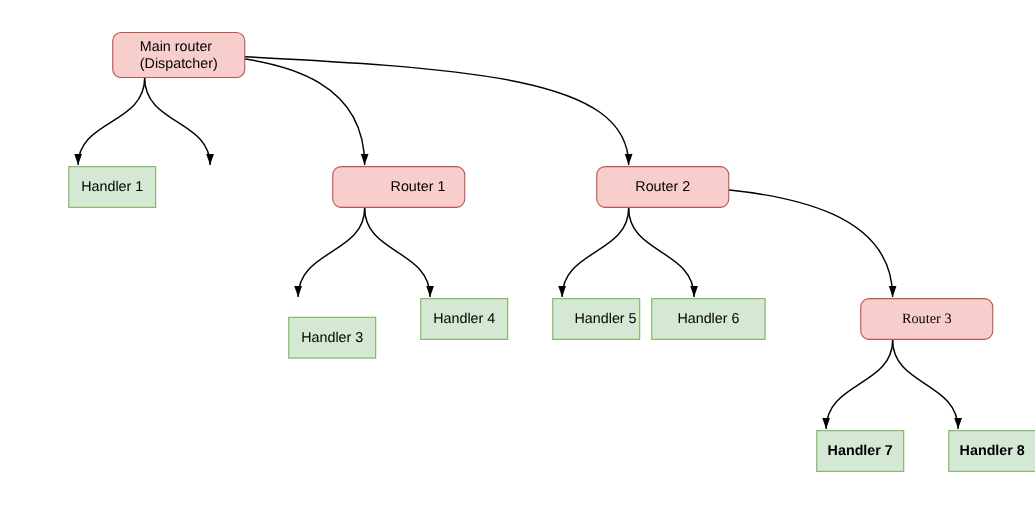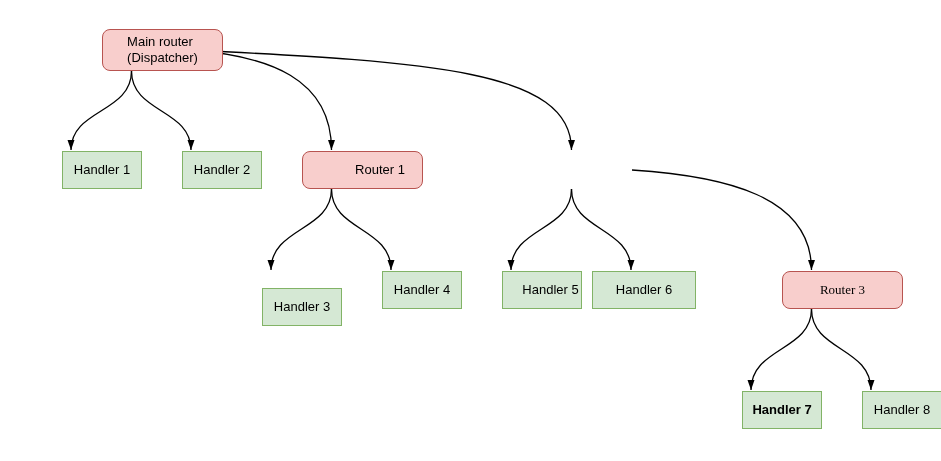--- a/index.html
+++ b/index.html
@@ -73,28 +73,28 @@
 
   <div class="node router" style="left:71px; top:29px; width:121px; height:42px;">
     <span class="node-label">Main router
 (Dispatcher)</span>
   </div>
 
   <div class="node handler" style="left:31px; top:151px; width:80px; height:38px;">
     <span class="node-label">Handler 1</span>
   </div>
 
-  <div class="node handler" style="left:151px; top:151px; width:80px; height:38px;">
-    <span class="node-label">Handler 2</span>
-  </div>
 
   <div class="node router" style="left:271px; top:151px; width:121px; height:38px;padding-left:35px;">
     <span class="node-label">Router 1</span>
   </div>
 
+  <div class="node router" style="left:511px; top:151px; width:121px; height:38px;">
+    <span class="node-label">Router 2</span>
+  </div>
 
   <div class="node handler" style="left:231px; top:288px; width:80px; height:38px;">
     <span class="node-label">Handler 3</span>
   </div>
 
   <div class="node handler" style="left:351px; top:271px; width:80px; height:38px;">
     <span class="node-label">Handler 4</span>
   </div>
 
   <div class="node handler" style="left:471px; top:271px; width:80px; height:38px;padding-left:17px;">
@@ -106,17 +106,17 @@
   </div>
 
   <div class="node router" style="left:751px; top:271px; width:121px; height:38px;font-family:Liberation Serif, serif;">
     <span class="node-label">Router 3</span>
   </div>
 
   <div class="node handler" style="left:711px; top:391px; width:80px; height:38px;font-weight:bold;">
     <span class="node-label">Handler 7</span>
   </div>
 
-  <div class="node handler" style="left:831px; top:391px; width:80px; height:38px;">
+  <div class="node handler" style="left:831px; top:391px; width:80px; height:38px;font-weight:bold;">
     <span class="node-label">Handler 8</span>
   </div>
 
 </div>
 
 </body></html>

